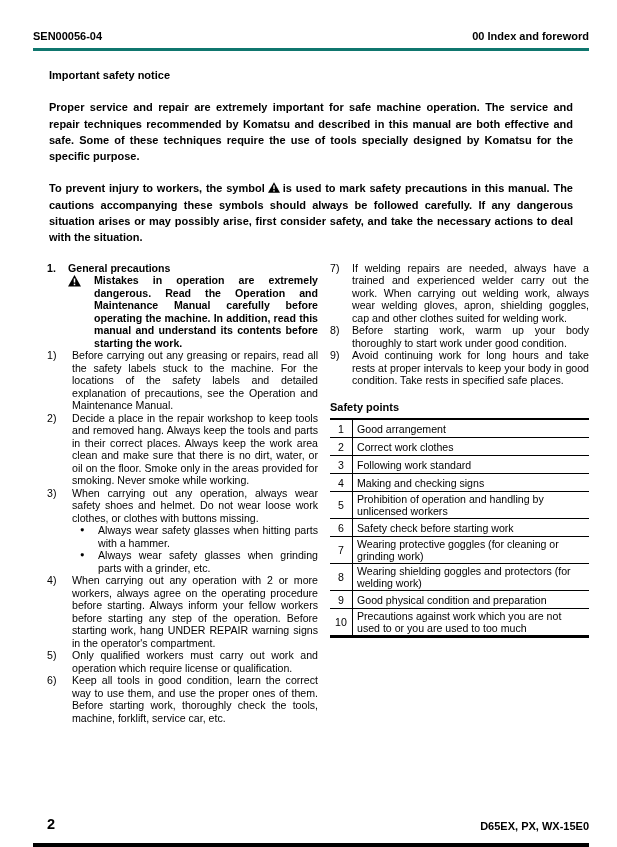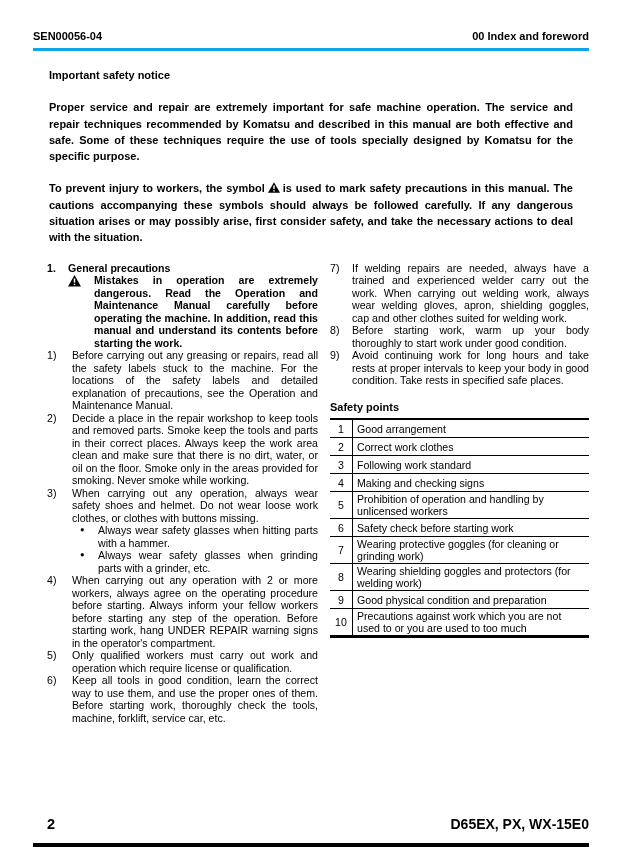--- a/index.html
+++ b/index.html
@@ -9,21 +9,21 @@
     background:#fff;color:#000;
     font-family:"Liberation Sans",sans-serif;
     box-sizing:border-box;
     padding:30px 28px 0 33px;
     overflow:hidden;
   }
   
   .header{
     display:flex;justify-content:space-between;align-items:flex-end;
     font-size:11px;font-weight:bold;
-    padding-bottom:6px;border-bottom:3px solid #0ea5e9;
+    padding-bottom:6px;border-bottom:3px solid #0f766e;
   }
   
   .title-row{display:flex;justify-content:space-between;align-items:baseline;margin-top:20px;}
   .title{margin:0;font-size:17.5px;font-weight:bold;letter-spacing:.2px;}
   .revision{font-size:10.5px;font-weight:normal;}
   
   .intro{margin-top:7px;font-size:11px;font-weight:bold;line-height:16.3px;}
   .intro p{margin:16px;text-align:justify;}
   .intro .subtitle{text-align:left;}
   .warn-svg{display:inline-block;vertical-align:-1px;margin:0 3px;}
@@ -50,21 +50,21 @@
   .sp-table td{border-bottom:1px solid #000;padding:1px 4px;vertical-align:middle;}
   .sp-table tr:last-child td{border-bottom:none;}
   .sp-table td.no{width:22px;text-align:center;border-right:1px solid #000;padding:2.5px 0;}
   
   .footer{
     position:absolute;left:33px;right:28px;bottom:0;
     display:flex;justify-content:space-between;align-items:flex-end;
     padding-bottom:11px;border-bottom:4px solid #000;
   }
   .page-num{font-size:14.5px;font-weight:bold;padding-left:14px;}
-  .model{font-size:14px;font-weight:bold;}
+  .model{font-size:11px;font-weight:bold;}
 </style>
 </head>
 <body>
 
 <div class="page">
 
   <div class="header">
     <span>SEN00056-04</span>
     <span>00 Index and foreword</span>
   </div>
@@ -95,21 +95,21 @@
             </svg></span>
         <span class="warn-text">Mistakes in operation are extremely dangerous. Read the Operation and Maintenance Manual carefully before operating the machine. In addition, read this manual and understand its contents before starting the work.</span>
       </div>
 
       <div class="li">
         <span class="li-num">1)</span>
         <span class="li-text">Before carrying out any greasing or repairs, read all the safety labels stuck to the machine. For the locations of the safety labels and detailed explanation of precautions, see the Operation and Maintenance Manual.</span>
       </div>
       <div class="li">
         <span class="li-num">2)</span>
-        <span class="li-text">Decide a place in the repair workshop to keep tools and removed parts. Smoke keep the tools and parts in their correct places. Always keep the work area clean and make sure that there is no dirt, water, or oil on the floor. Smoke only in the areas provided for smoking. Never smoke while working.</span>
+        <span class="li-text">Decide a place in the repair workshop to keep tools and removed hang. Always keep the tools and parts in their correct places. Always keep the work area clean and make sure that there is no dirt, water, or oil on the floor. Smoke only in the areas provided for smoking. Never smoke while working.</span>
       </div>
       <div class="li">
         <span class="li-num">3)</span>
         <div class="li-text">
           <div class="jt">When carrying out any operation, always wear safety shoes and helmet. Do not wear loose work clothes, or clothes with buttons missing.</div>
           <div class="bullet">
             <span class="bullet-marker">●</span>
             <span class="bullet-text">Always wear safety glasses when hitting parts with a hammer.</span>
           </div>
           <div class="bullet">

